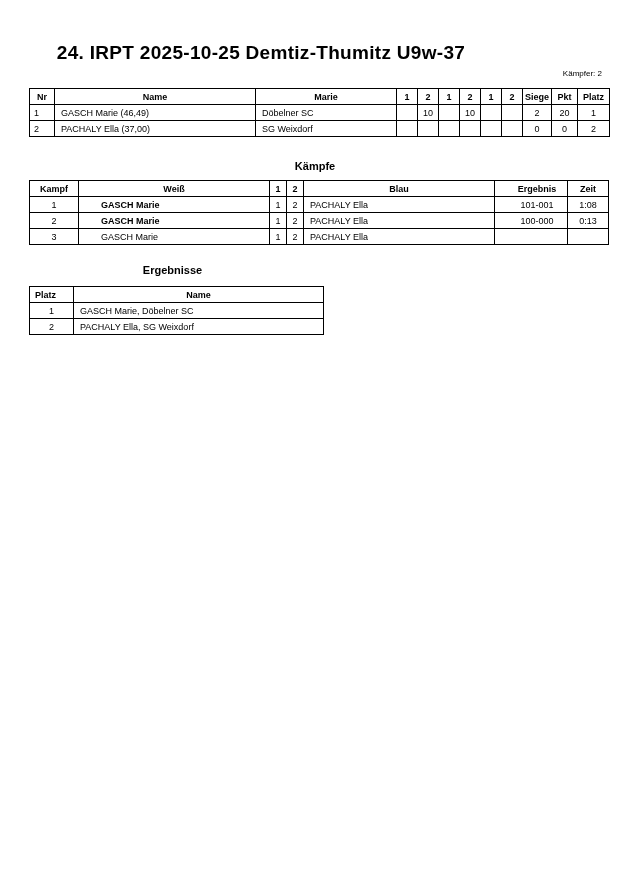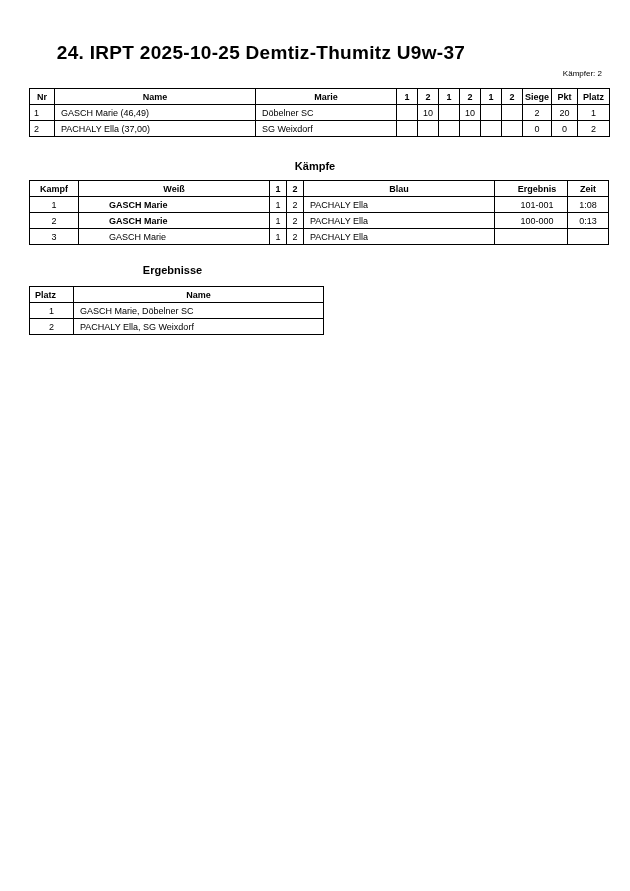--- a/index.html
+++ b/index.html
@@ -101,21 +101,21 @@
     width: 543px;
     table-layout: fixed;
   }
   .tbl-kaempfe .c-kampf    { width: 48px; text-align: center; }
   .tbl-kaempfe .c-weiss    { width: 190px; }
   .tbl-kaempfe .c-p1       { width: 16px; text-align: center; }
   .tbl-kaempfe .c-p2       { width: 16px; text-align: center; }
   .tbl-kaempfe .c-blau     { width: 190px; }
   .tbl-kaempfe .c-erg      { width: 60px; text-align: center; padding-left: 12px; }
   .tbl-kaempfe .c-zeit     { width: 40px; text-align: center; }
-  .tbl-kaempfe td.c-weiss  { padding-left: 30px; margin-left: 9px; }
+  .tbl-kaempfe td.c-weiss  { padding-left: 22px; margin-left: 9px; }
   .tbl-kaempfe td.c-blau   { padding-left: 6px; }
   .tbl-kaempfe th.c-weiss,
   .tbl-kaempfe th.c-blau   { text-align: center; }
   .tbl-kaempfe th { font-weight: bold; }
   .winner { font-weight: bold; }
 
   
   .ergebnisse-heading {
     position: absolute;
     top: 264px;

